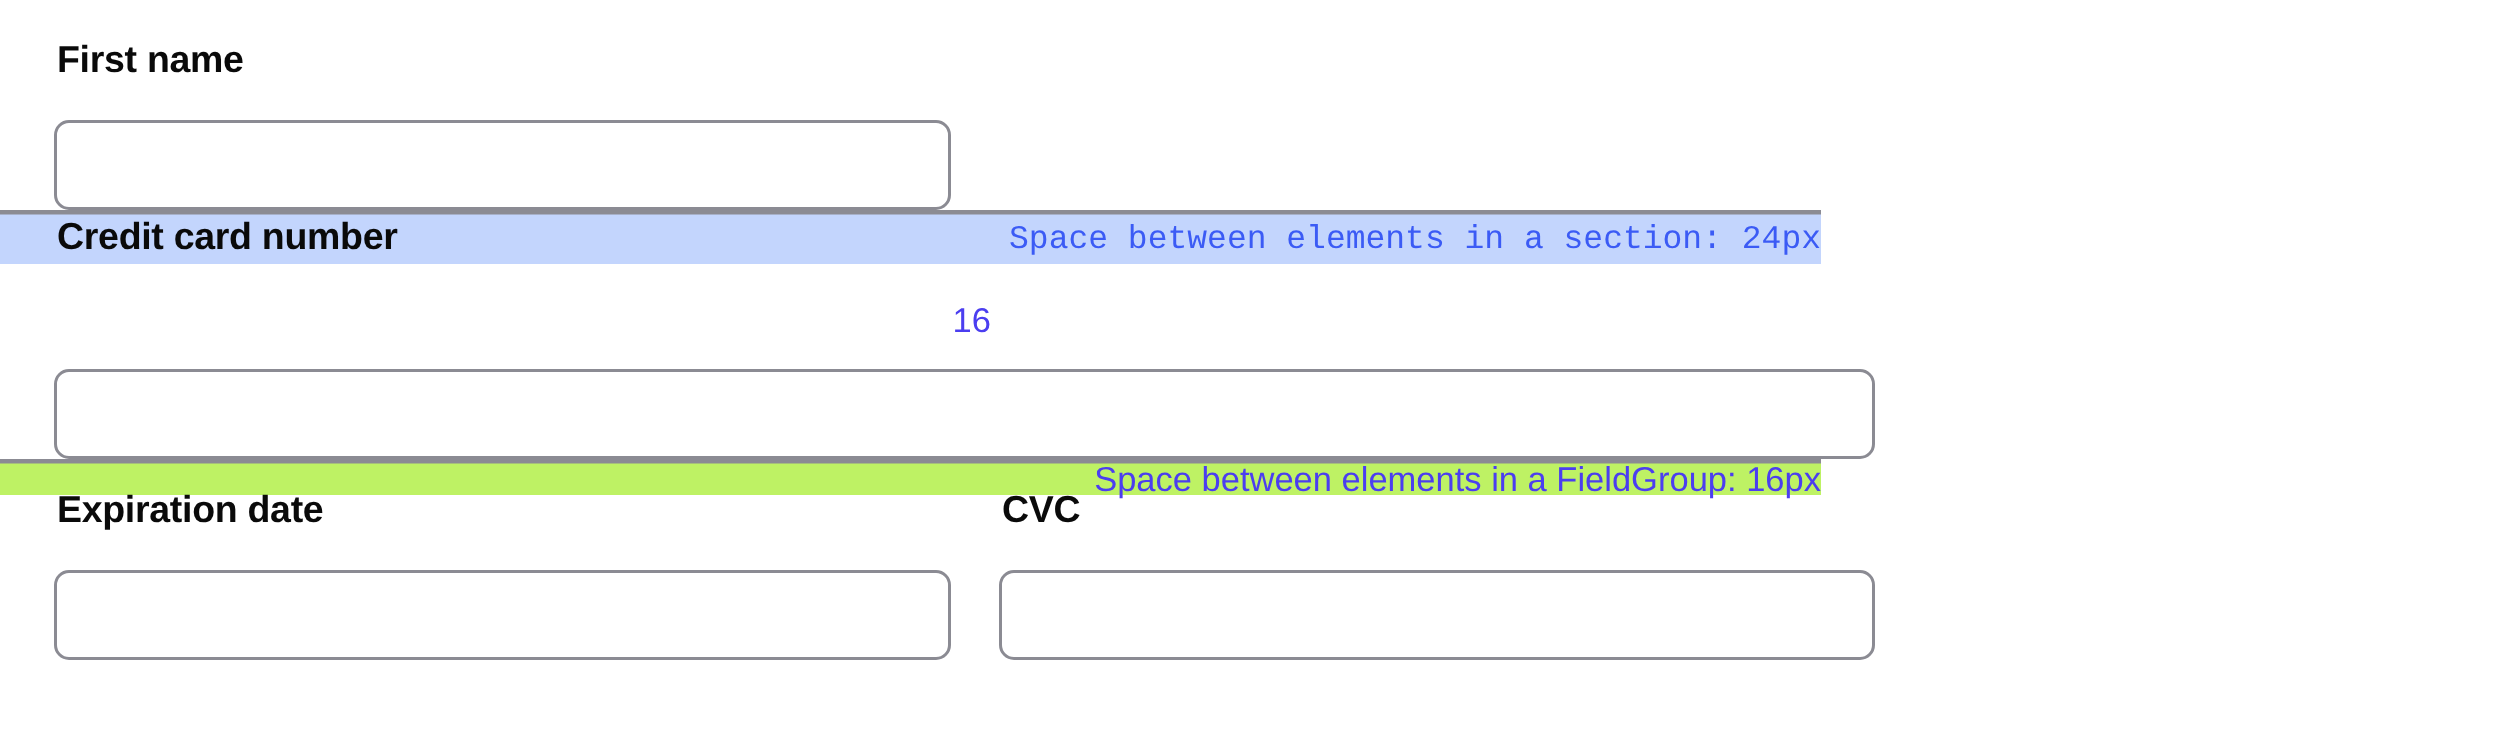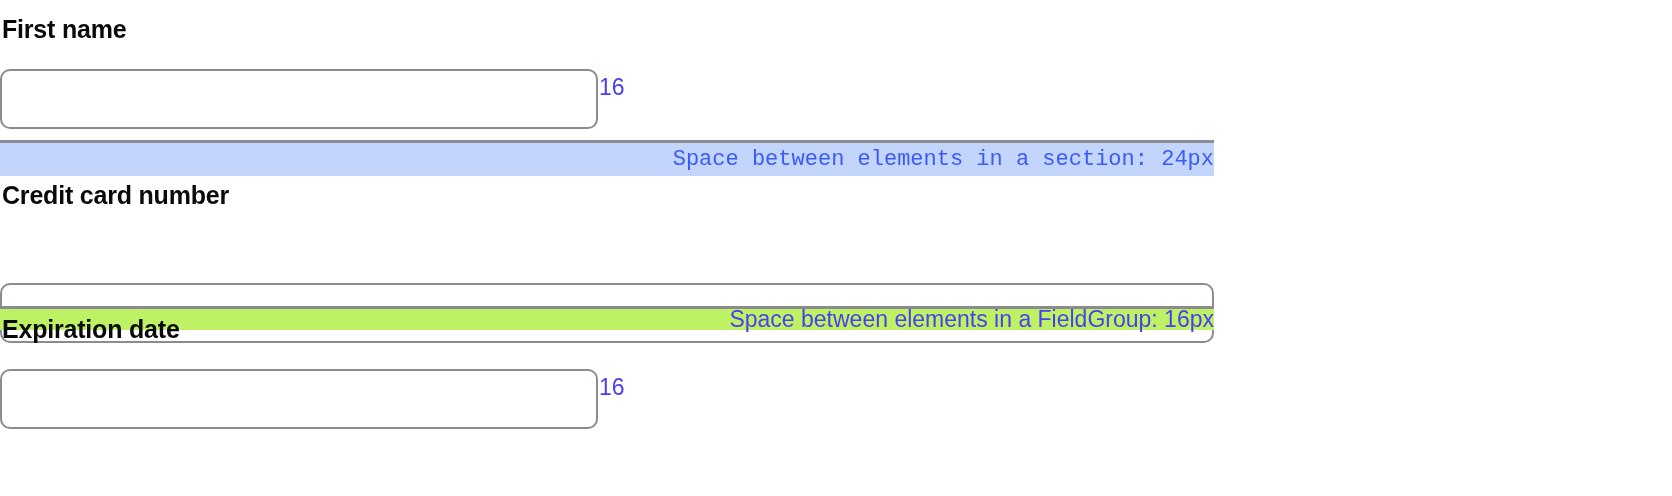--- a/index.html
+++ b/index.html
@@ -19,21 +19,22 @@
     width: 1672px;
     height: 496px;
     background: #ffffff;
   }
 
   
   .field-row {
     position: absolute;
     left: 0;
     display: flex;
-    align-items: flex-start;
+    align-items: flex-end;
+    padding-left: 36px;
   }
 
   .field-col {
     display: flex;
     flex-direction: column;
   }
 
   .field-label {
     font-size: 25px;
     font-weight: 700;
@@ -145,15 +146,20 @@
     <div class="field-col" style="width:598px;">
       <div class="field-label">Expiration date</div>
       <div style="height:25px;"></div>
       <input class="field-input" type="text" value="" placeholder="" style="">
     </div>
 
     <div class="gap-col">
       <span class="gap-col-label">16</span>
     </div>
 
+    <div class="field-col" style="width:584px;">
+      <div class="field-label">CVC</div>
+      <div style="height:25px;"></div>
+      <input class="field-input" type="text" value="" placeholder="" style="">
+    </div>
   </div>
 
 </div>
 
 </body></html>

